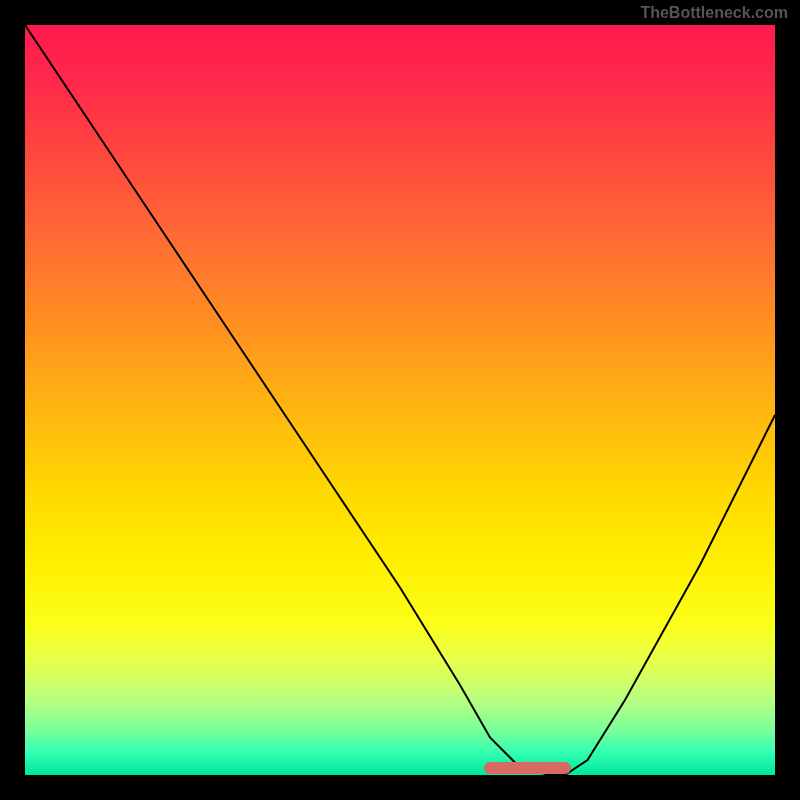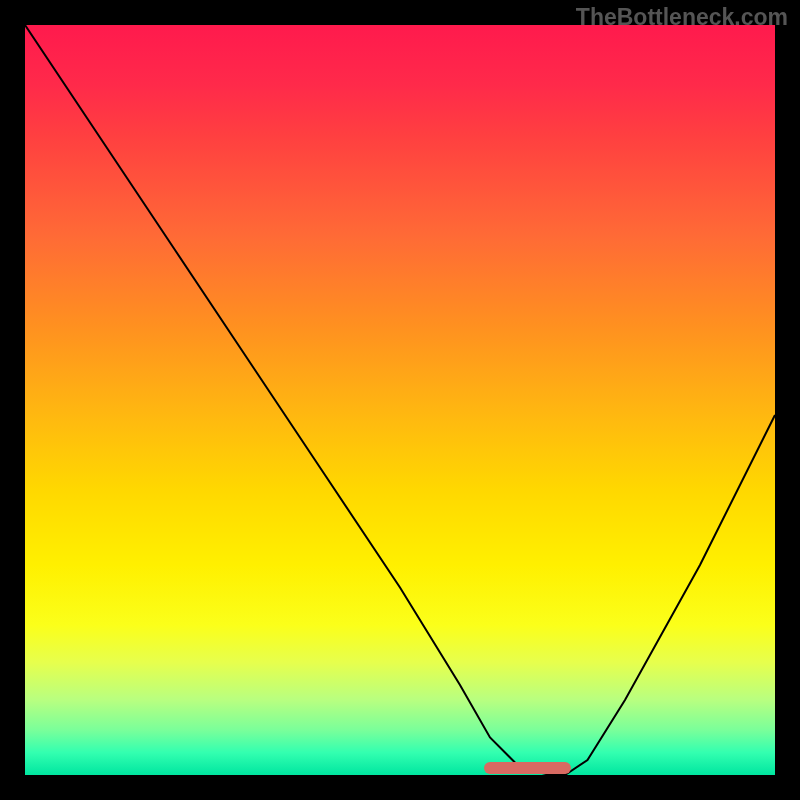--- a/index.html
+++ b/index.html
@@ -8,21 +8,21 @@
     height: 800px;
     background: #000;
     position: relative;
     font-family: Arial, sans-serif;
   }
   .watermark {
     position: absolute;
     top: 4px;
     right: 12px;
     color: #555;
-    font-size: 23px;
+    font-size: 16px;
     font-weight: bold;
     z-index: 10;
   }
   .plot-area {
     position: absolute;
     left: 25px;
     top: 25px;
     width: 750px;
     height: 750px;
     background: linear-gradient(to bottom,

